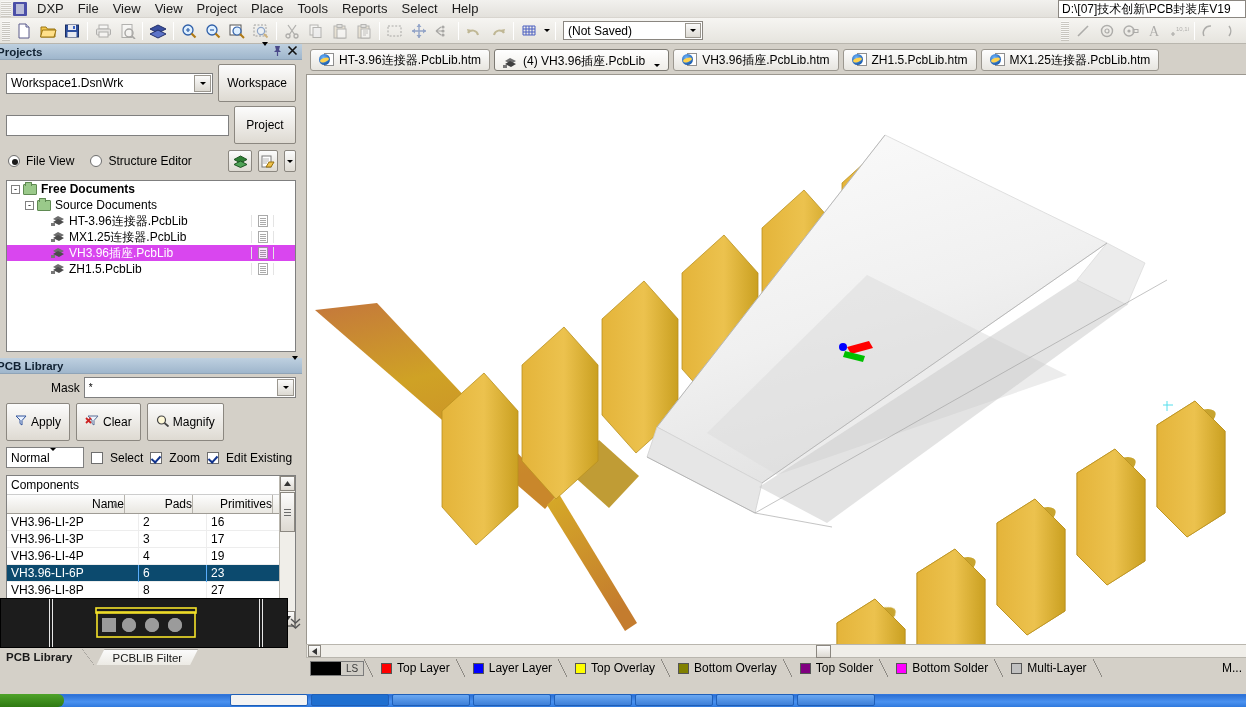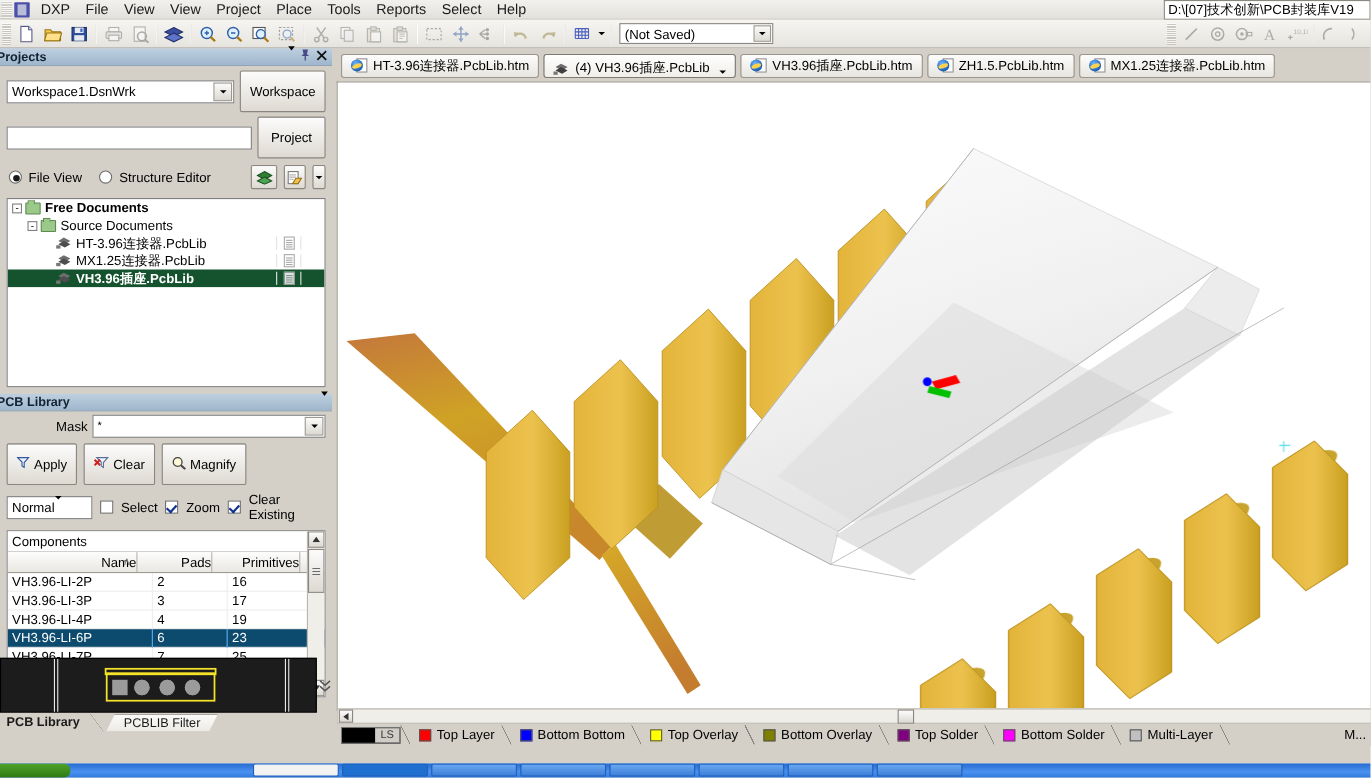--- a/index.html
+++ b/index.html
@@ -126,21 +126,21 @@
   .tnode .exp {
     width:9px;height:9px;border:1px solid #808080;background:#fff;
     font-size:9px;line-height:7px;text-align:center;margin-right:3px;flex:none;color:#000;
   }
   .folder {
     width:14px;height:11px;background:#9ac98a;border:1px solid #5f8a52;border-radius:1px;
     margin-right:4px;flex:none;position:relative;
   }
   .folder:after{content:"";position:absolute;left:1px;top:-3px;width:5px;height:3px;background:#9ac98a;border:1px solid #5f8a52;border-bottom:none;border-radius:1px 1px 0 0;}
   .liblogo { width:15px;height:12px;margin-right:3px;flex:none;position:relative;}
-  .tnode.sel { background:#14532d; color:#fff;font-weight:bold; }
+  .tnode.sel { background:#d946ef; color:#fff; }
   .tnode.sel .pg { filter:none; }
   .pg {
     width:10px;height:12px;background:#fff;border:1px solid #9c9c9c;flex:none;
     position:relative; opacity:.85;
   }
   .pg:before{content:"";position:absolute;left:1.5px;top:2px;width:6px;height:1px;background:#9c9c9c;box-shadow:0 2px 0 #9c9c9c,0 4px 0 #9c9c9c,0 6px 0 #9c9c9c;}
   .trow-right{ margin-left:auto; display:flex; gap:0; }
   .tcell{ width:22px; display:flex; justify-content:center; border-left:1px solid #e4e4e4; }
 
   
@@ -636,20 +636,35 @@
                 <rect x="0" y="8" width="4" height="3" fill="#777"></rect>
               </svg></span>
             <span>VH3.96插座.PcbLib</span>
             <span class="trow-right">
               <span class="tcell">
                 <span class="pg"></span>
               </span>
               <span class="tcell"></span>
             </span>
           </div>
+          <div class="tnode" style="padding-left: 32px;">
+            <span style="width: 12px; flex: 0 0 auto;"></span>
+            <span class="liblogo"><svg width="15" height="12">
+                <path d="M2 4 l5 -3 l6 3 l-5 3 z" fill="#6e6e6e"></path>
+                <path d="M2 7 l5 -3 l6 3 l-5 3 z" fill="#4d4d4d"></path>
+                <rect x="0" y="8" width="4" height="3" fill="#777"></rect>
+              </svg></span>
+            <span>ZH1.5.PcbLib</span>
+            <span class="trow-right">
+              <span class="tcell">
+                <span class="pg"></span>
+              </span>
+              <span class="tcell"></span>
+            </span>
+          </div>
         </div>
     </div>
 
     <div class="pcblib">
       <div class="panel-title">
         <span class="t">PCB Library</span>
         <span class="pt-icons">
           <span><span class="tri-down"></span></span>
         </span>
       </div>
@@ -696,21 +711,21 @@
       <div class="optrow">
         <div class="sel-normal">
           <span>Normal</span>
           <span class="cb-arrow"><span class="tri-down sm"></span></span>
         </div>
         <span class="chk"></span>
         <span>Select</span>
         <span class="chk on"></span>
         <span>Zoom</span>
         <span class="chk on"></span>
-        <span>Clear Existing</span>
+        <span>Edit Existing</span>
       </div>
 
       <div class="comp-table">
         <div class="comp-cap">Components</div>
         <div class="thead">
           <div class="th c0">
             <span>Name</span>
             <span class="sortmark">∧</span>
           </div>
           <div class="th c1">
@@ -733,25 +748,20 @@
             </div>
             <div class="trow">
               <div class="td c0">VH3.96-LI-4P</div>
               <div class="td c1">4</div>
               <div class="td c2">19</div>
             </div>
             <div class="trow sel">
               <div class="td c0">VH3.96-LI-6P</div>
               <div class="td c1">6</div>
               <div class="td c2">23</div>
-            </div>
-            <div class="trow">
-              <div class="td c0">VH3.96-LI-7P</div>
-              <div class="td c1">7</div>
-              <div class="td c2">25</div>
             </div>
             <div class="trow">
               <div class="td c0">VH3.96-LI-8P</div>
               <div class="td c1">8</div>
               <div class="td c2">27</div>
             </div>
           </div>
         <div class="vscroll">
           <div class="vsb">
             <svg width="7" height="5">
@@ -966,21 +976,21 @@
       </div>
       <div class="lsl"></div>
       <div id="layer-tabs" style="display:flex;align-items:center;">
           <div class="ltab">
             <span class="lsw" style="background: rgb(255, 0, 0);"></span>
             <span>Top Layer</span>
           </div>
           <div class="lsl"></div>
           <div class="ltab">
             <span class="lsw" style="background: rgb(0, 0, 255);"></span>
-            <span>Bottom Bottom</span>
+            <span>Layer Layer</span>
           </div>
           <div class="lsl"></div>
           <div class="ltab">
             <span class="lsw" style="background: rgb(255, 255, 0);"></span>
             <span>Top Overlay</span>
           </div>
           <div class="lsl"></div>
           <div class="ltab">
             <span class="lsw" style="background: rgb(128, 128, 0);"></span>
             <span>Bottom Overlay</span>

